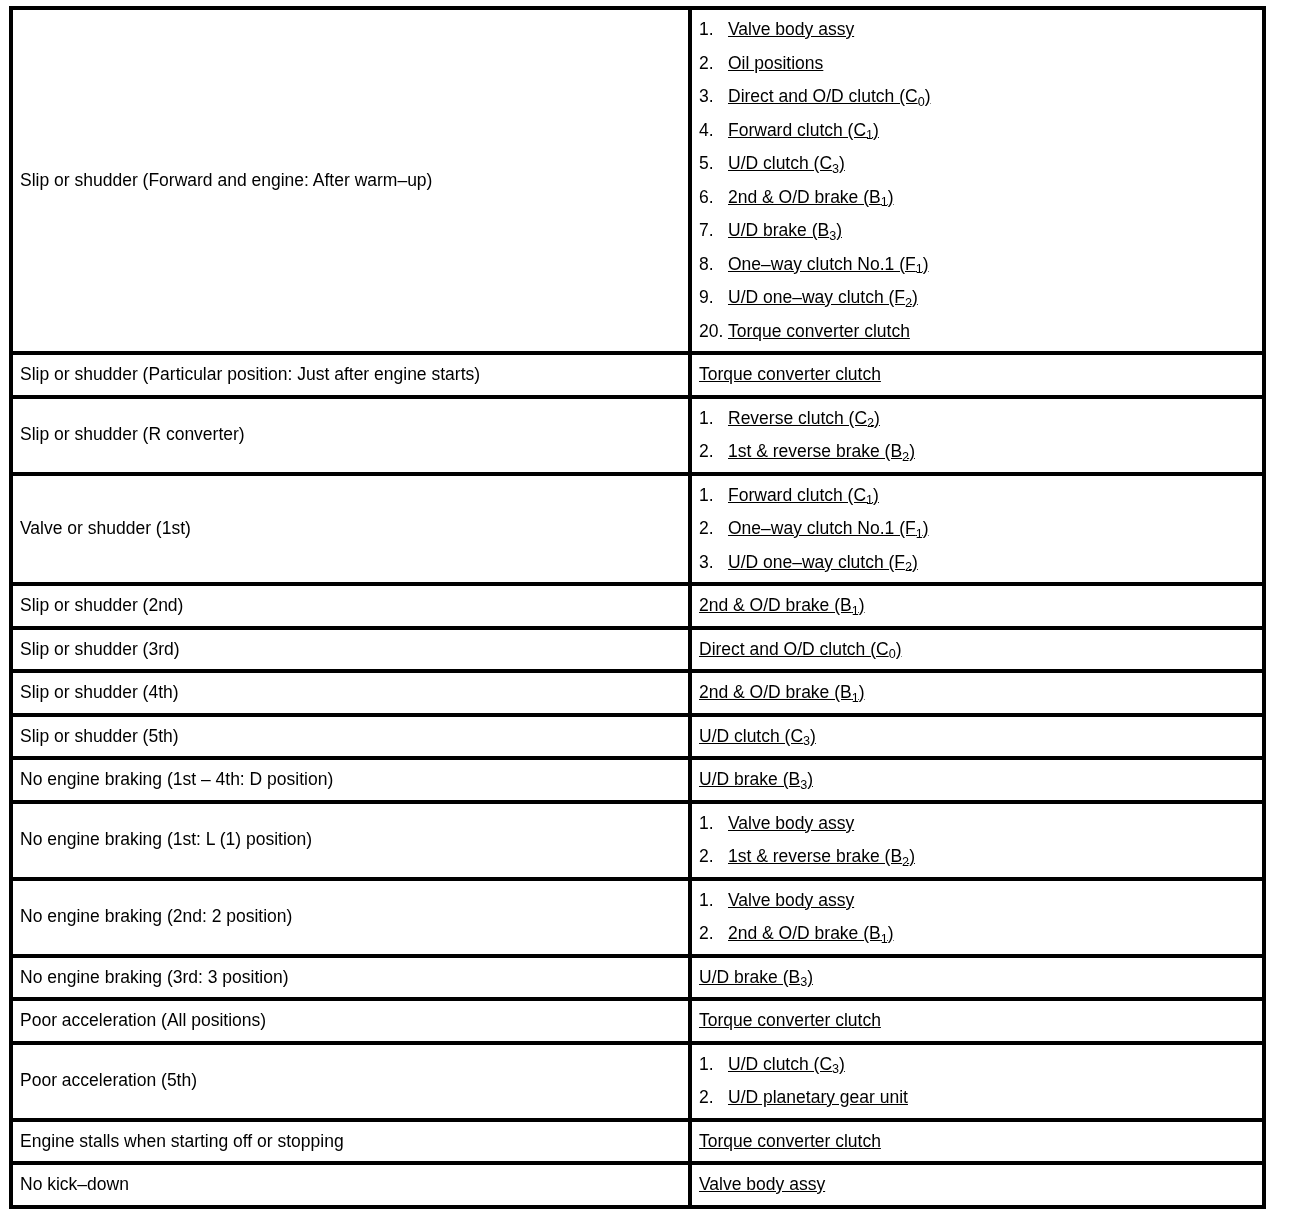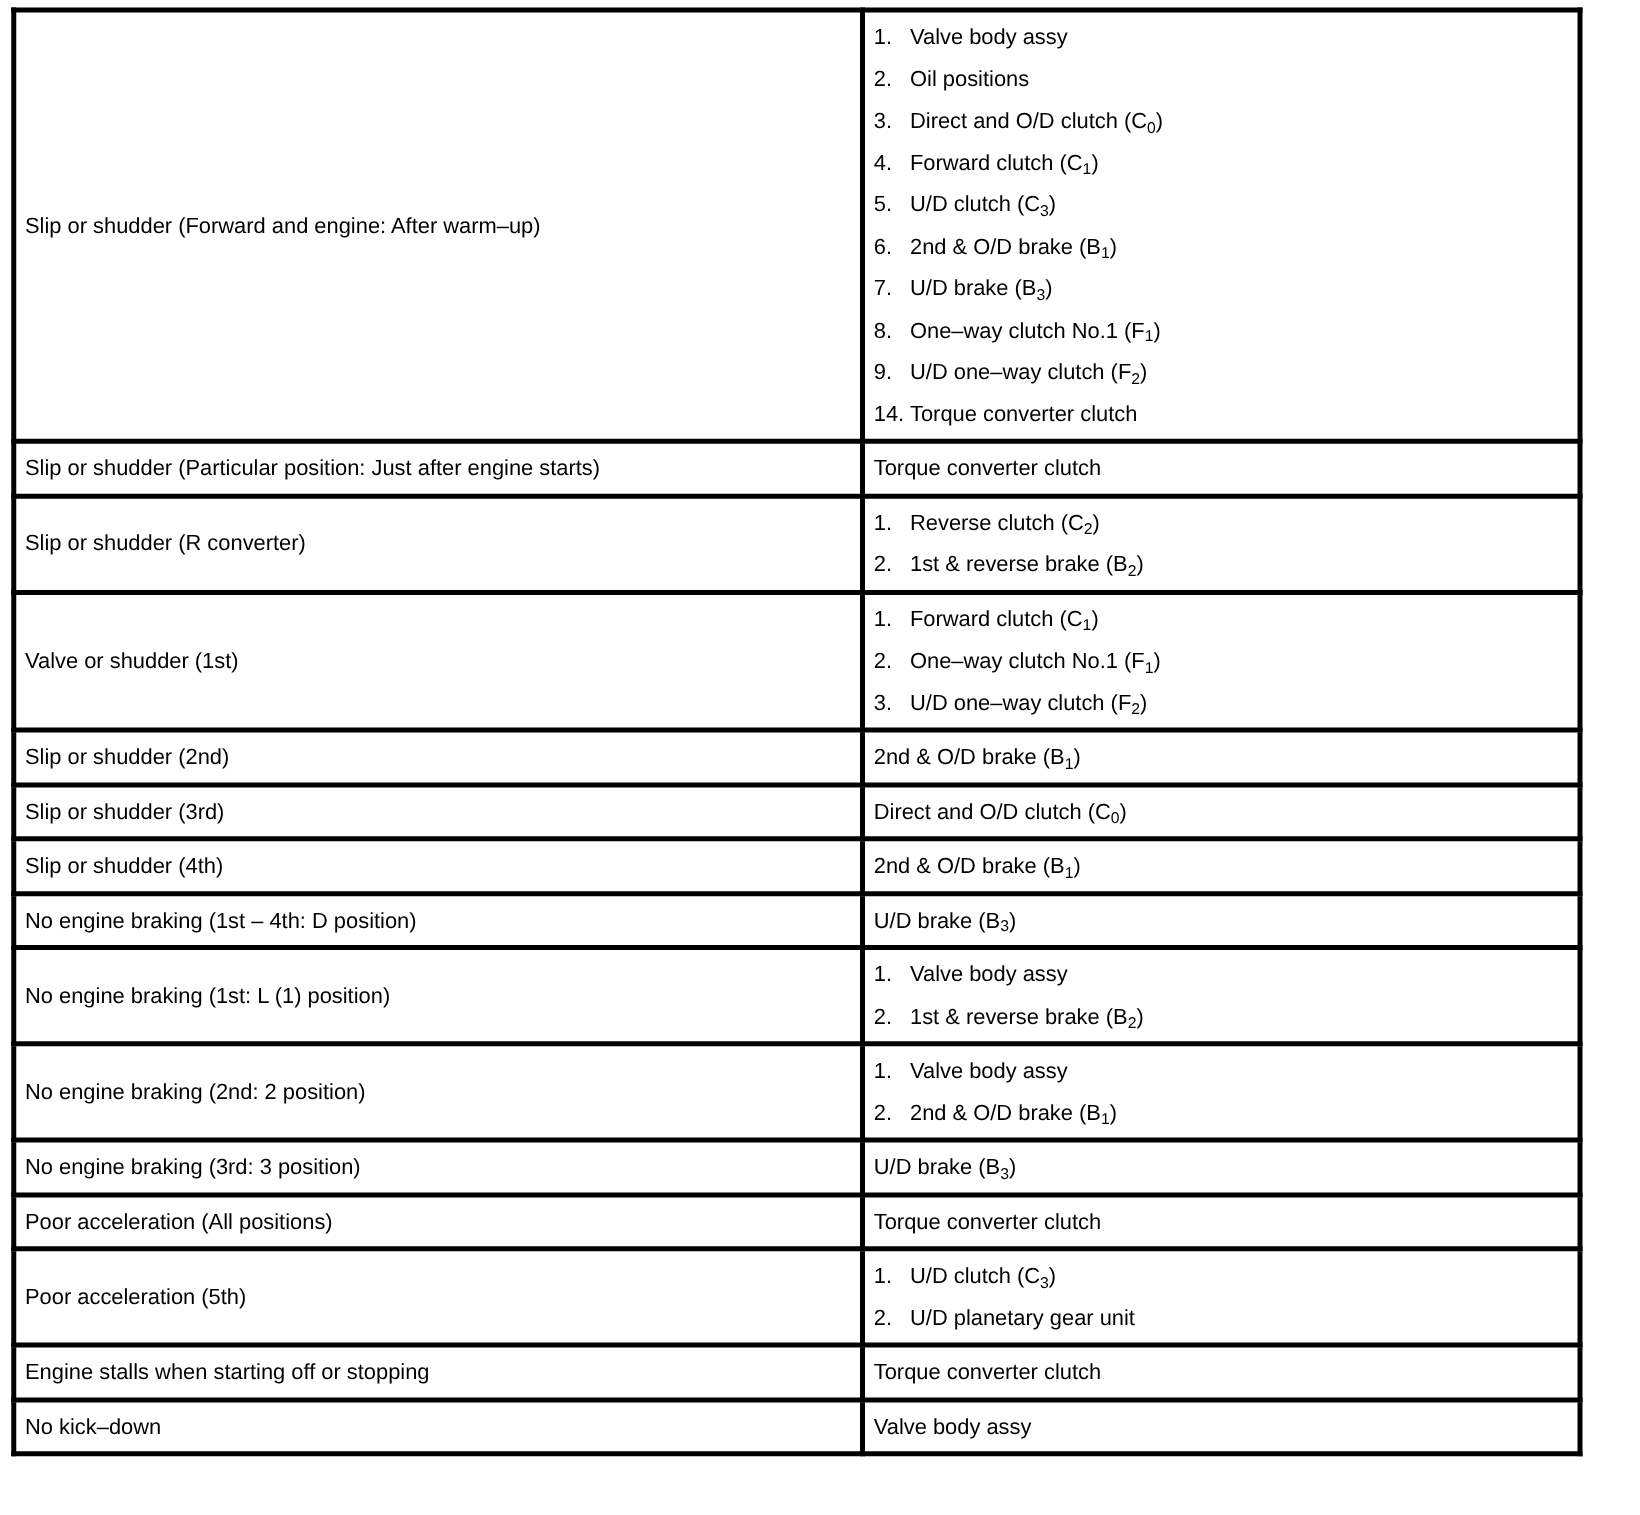--- a/index.html
+++ b/index.html
@@ -48,20 +48,21 @@
     align-items: baseline;
     line-height: 33.5px;
     white-space: nowrap;
   }
   .item-num {
     flex: 0 0 29px;
     display: inline-block;
   }
   .item-text {
     display: inline-block;
+    text-decoration: underline;
   }
   sub {
     font-size: 0.72em;
     line-height: 0;
     vertical-align: baseline;
     position: relative;
     top: 0.28em;
   }
 </style>
 </head>
@@ -115,21 +116,21 @@
     <span class="item-num">8.</span>
     <span class="item-text">One–way clutch No.1 (F<sub>1</sub>)</span>
   </div>
 
   <div class="suspect-item">
     <span class="item-num">9.</span>
     <span class="item-text">U/D one–way clutch (F<sub>2</sub>)</span>
   </div>
 
   <div class="suspect-item">
-    <span class="item-num">14.</span>
+    <span class="item-num">20.</span>
     <span class="item-text">Torque converter clutch</span>
   </div>
 </div>
     </td>
   </tr>
 
   <tr>
     <td class="symptom-cell">
       <span class="symptom-text">Slip or shudder (Particular position: Just after engine starts)</span>
     </td>
@@ -221,20 +222,33 @@
     <td class="suspect-cell">
       <div class="suspect-list">
   <div class="suspect-item">
 
     <span class="item-text">2nd &amp; O/D brake (B<sub>1</sub>)</span>
   </div>
 </div>
     </td>
   </tr>
 
+  <tr>
+    <td class="symptom-cell">
+      <span class="symptom-text">Slip or shudder (5th)</span>
+    </td>
+    <td class="suspect-cell">
+      <div class="suspect-list">
+  <div class="suspect-item">
+
+    <span class="item-text">U/D clutch (C<sub>3</sub>)</span>
+  </div>
+</div>
+    </td>
+  </tr>
 
   <tr>
     <td class="symptom-cell">
       <span class="symptom-text">No engine braking (1st – 4th: D position)</span>
     </td>
     <td class="suspect-cell">
       <div class="suspect-list">
   <div class="suspect-item">
 
     <span class="item-text">U/D brake (B<sub>3</sub>)</span>

